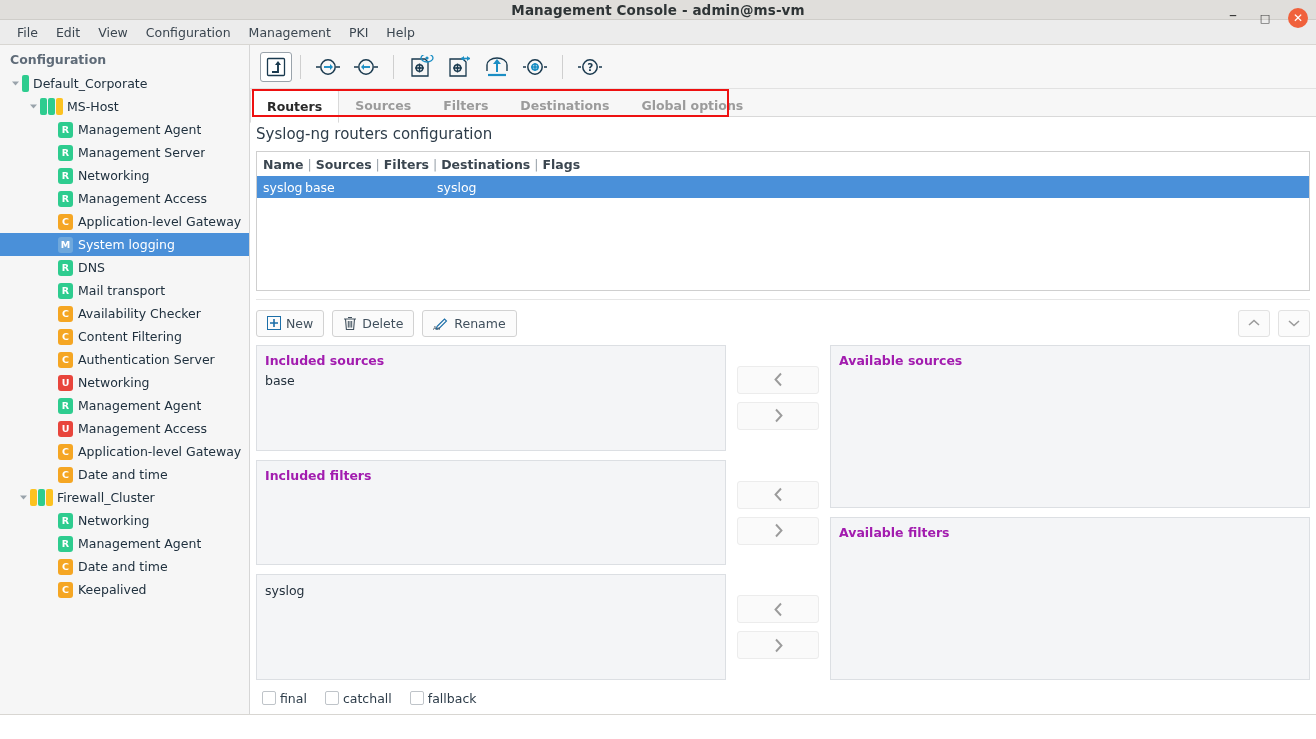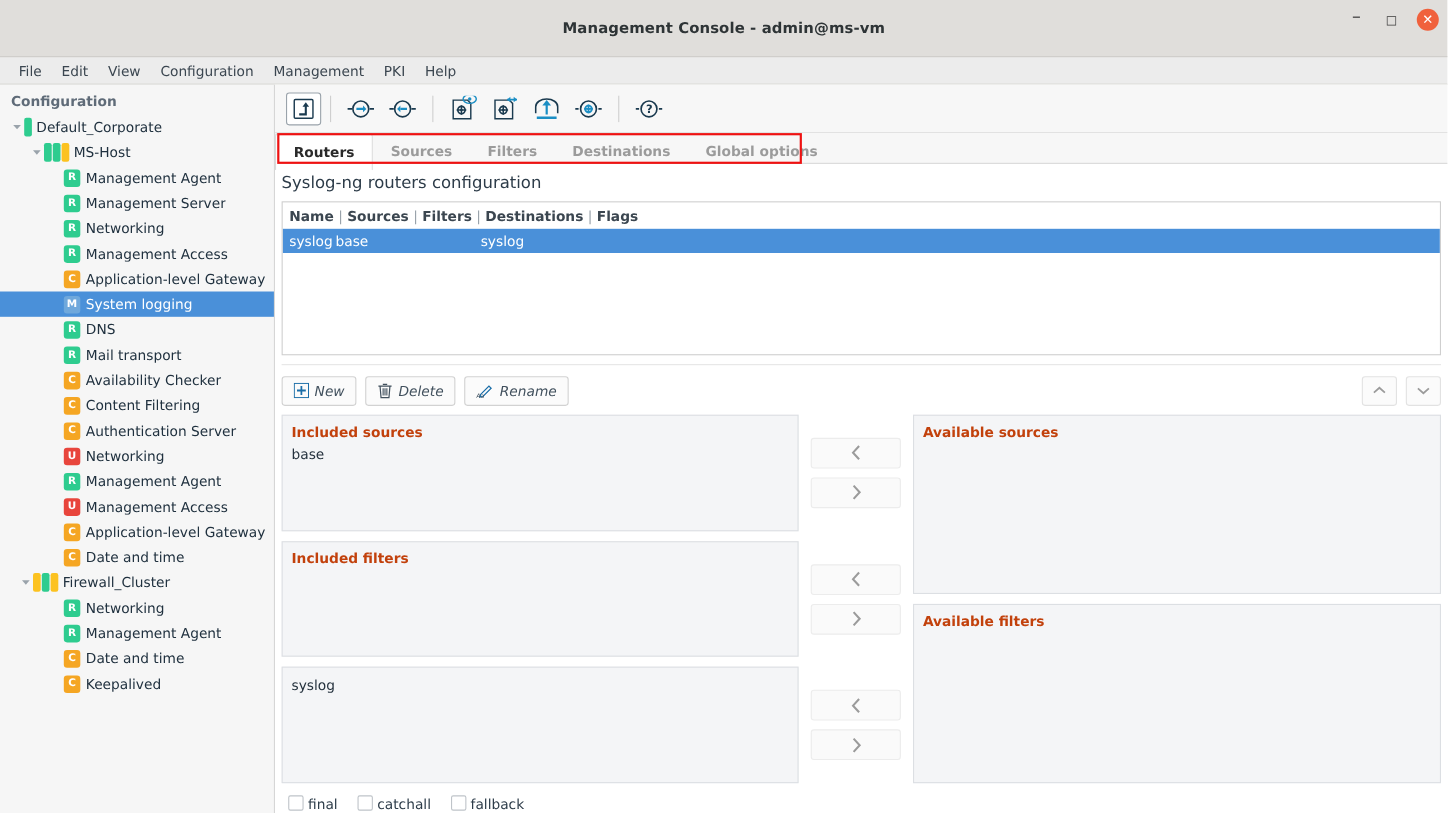--- a/index.html
+++ b/index.html
@@ -6,21 +6,21 @@
   html, body {
     margin: 0; padding: 0;
     width: 1316px; height: 739px;
     overflow: hidden;
     font-family: "DejaVu Sans", "Liberation Sans", sans-serif;
     background: #ffffff;
   }
 
   
   #titlebar {
-    height: 52px;
+    height: 20px;
     background: #e0dedb;
     border-bottom: 1px solid #cfcdc9;
     display: flex; align-items: center;
     position: relative;
   }
   #title-text {
     flex: 1; text-align: center;
     font-size: 13.5px; font-weight: bold;
     color: #2e3436;
     letter-spacing: 0.1px;
@@ -167,21 +167,20 @@
     padding-top: 7px;
     height: 40px;
   }
   .btn {
     display: inline-flex; align-items: center; gap: 5px;
     height: 27px; padding: 0 10px;
     background: #fbfbfb;
     border: 1px solid #d2d2d2; border-radius: 3px;
     font-size: 12.5px; color: #41505d;
     margin-right: 8px;
-    font-style: italic;
   }
   .spacer { flex: 1; }
   .arrbtn {
     width: 32px; height: 27px;
     background: #fbfbfb; border: 1px solid #e2e2e2; border-radius: 3px;
     display: flex; align-items: center; justify-content: center;
     color: #9b9b9b; font-size: 13px; margin-left: 8px;
   }
 
   
@@ -190,21 +189,21 @@
   .tcol.left  { width: 470px; }
   .tcol.mid   { width: 104px; align-items: center; }
   .tcol.right { flex: 1; }
   .listbox {
     flex: 1;
     background: #f4f5f7;
     border: 1px solid #dcdfe3;
     padding: 7px 8px;
     overflow: hidden;
   }
-  .listbox .lb-title { font-size: 12.5px; font-weight: bold; color: #c2410c; margin-bottom: 4px; }
+  .listbox .lb-title { font-size: 12.5px; font-weight: bold; color: #a21caf; margin-bottom: 4px; }
   .listbox .lb-item { font-size: 12.5px; color: #24313d; line-height: 18px; }
   .mid-group {
     flex: 1;
     display: flex; flex-direction: column; justify-content: center;
     align-items: center; gap: 8px;
   }
   .chev {
     width: 82px; height: 28px;
     background: #fafafa; border: 1px solid #ececec; border-radius: 3px;
     display: flex; align-items: center; justify-content: center;

